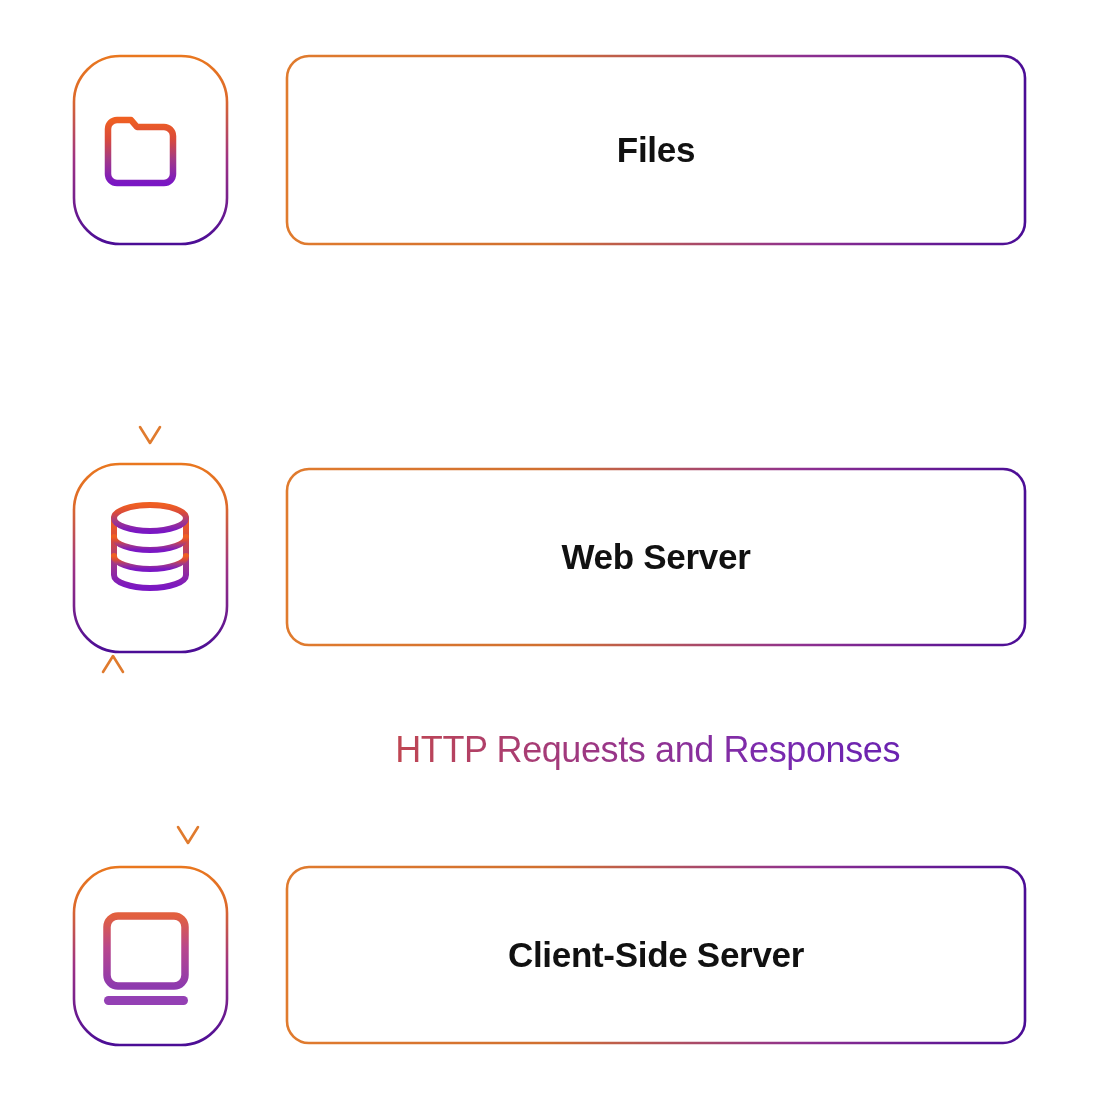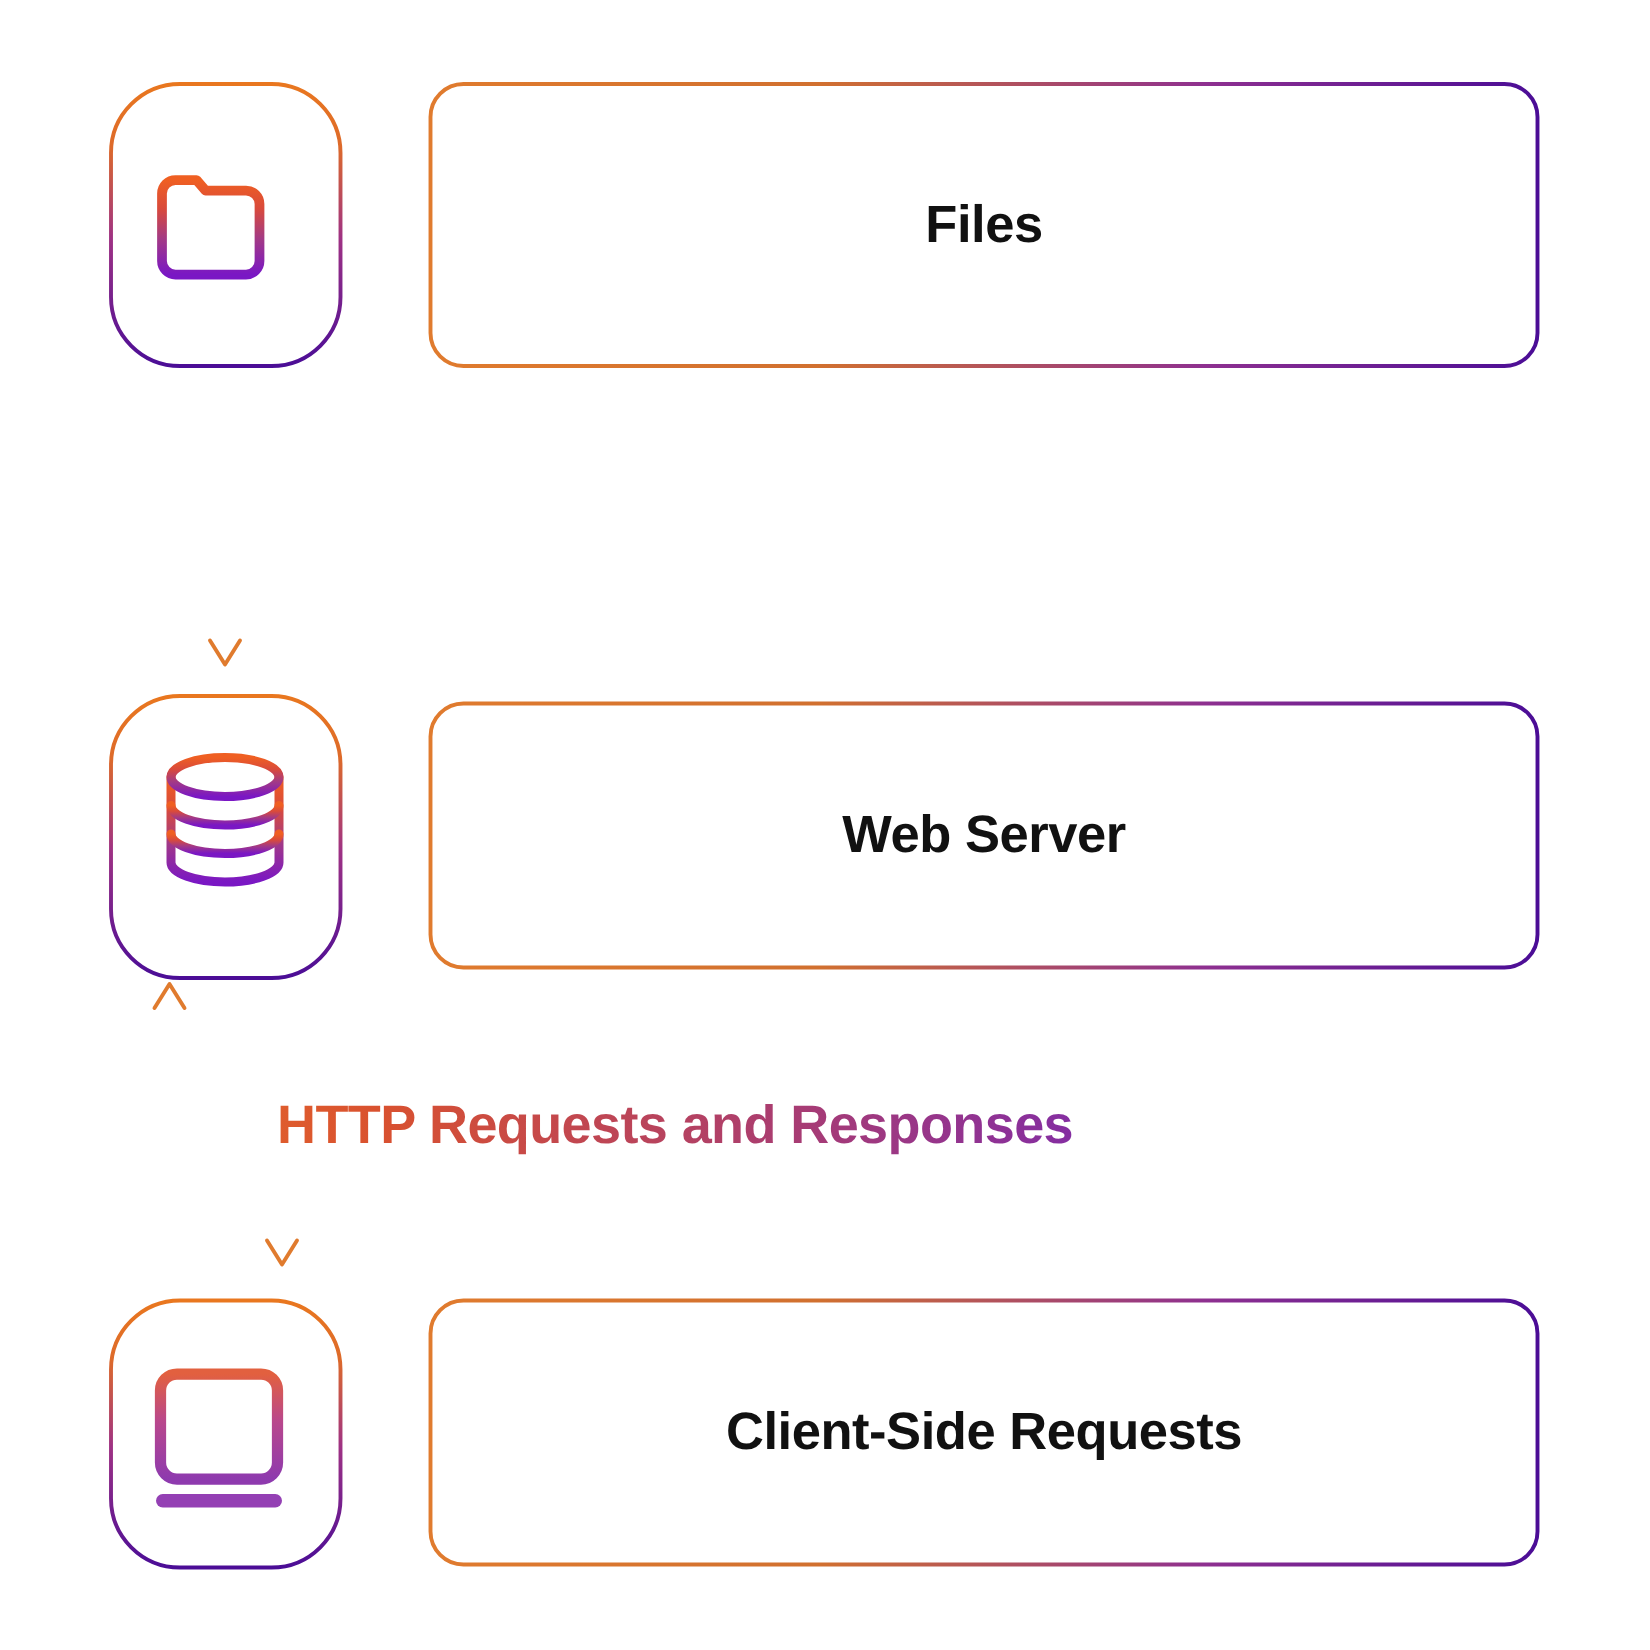--- a/index.html
+++ b/index.html
@@ -38,23 +38,23 @@
   }
   .label-files   { left: 286px; top: 55px;  width: 740px; height: 190px; font-size: 35px; }
   .label-server  { left: 286px; top: 468px; width: 740px; height: 178px; font-size: 35px; }
   .label-browser { left: 286px; top: 866px; width: 740px; height: 178px; font-size: 35px; }
 
   .http-label {
     position: absolute;
     left: 0px;
     top: 729px;
     width: 900px;
-    text-align: center;
+    text-align: right;
     font-size: 36px;
-    font-weight: bold;
+    font-weight: normal;
     letter-spacing: -0.4px;
     background: linear-gradient(90deg, #ee7b28 0%, #d9512f 28%, #a33a7a 62%, #7b2aae 85%, #6a22b0 100%);
     -webkit-background-clip: text;
     background-clip: text;
     color: transparent;
     -webkit-text-fill-color: transparent;
   }
 </style>
 </head>
 <body>
@@ -171,17 +171,17 @@
     <g>
       <line x1="188" y1="656" x2="188" y2="836" stroke="url(#gradVertRev)" stroke-width="2.6" stroke-linecap="round"></line>
       <path d="M178 827 L188 843 L198 827" fill="none" stroke="#e07b2e" stroke-width="2.6" stroke-linecap="round" stroke-linejoin="round"></path>
     </g>
   </svg>
 
   <div class="node-label label-server">Web Server</div>
 
   <div class="node-label label-files">Files</div>
 
-  <div class="node-label label-browser">Client-Side Requests</div>
+  <div class="node-label label-browser">Client-Side Server</div>
 
   <div class="http-label">HTTP Requests and Responses</div>
 
 </div>
 
 </body></html>

